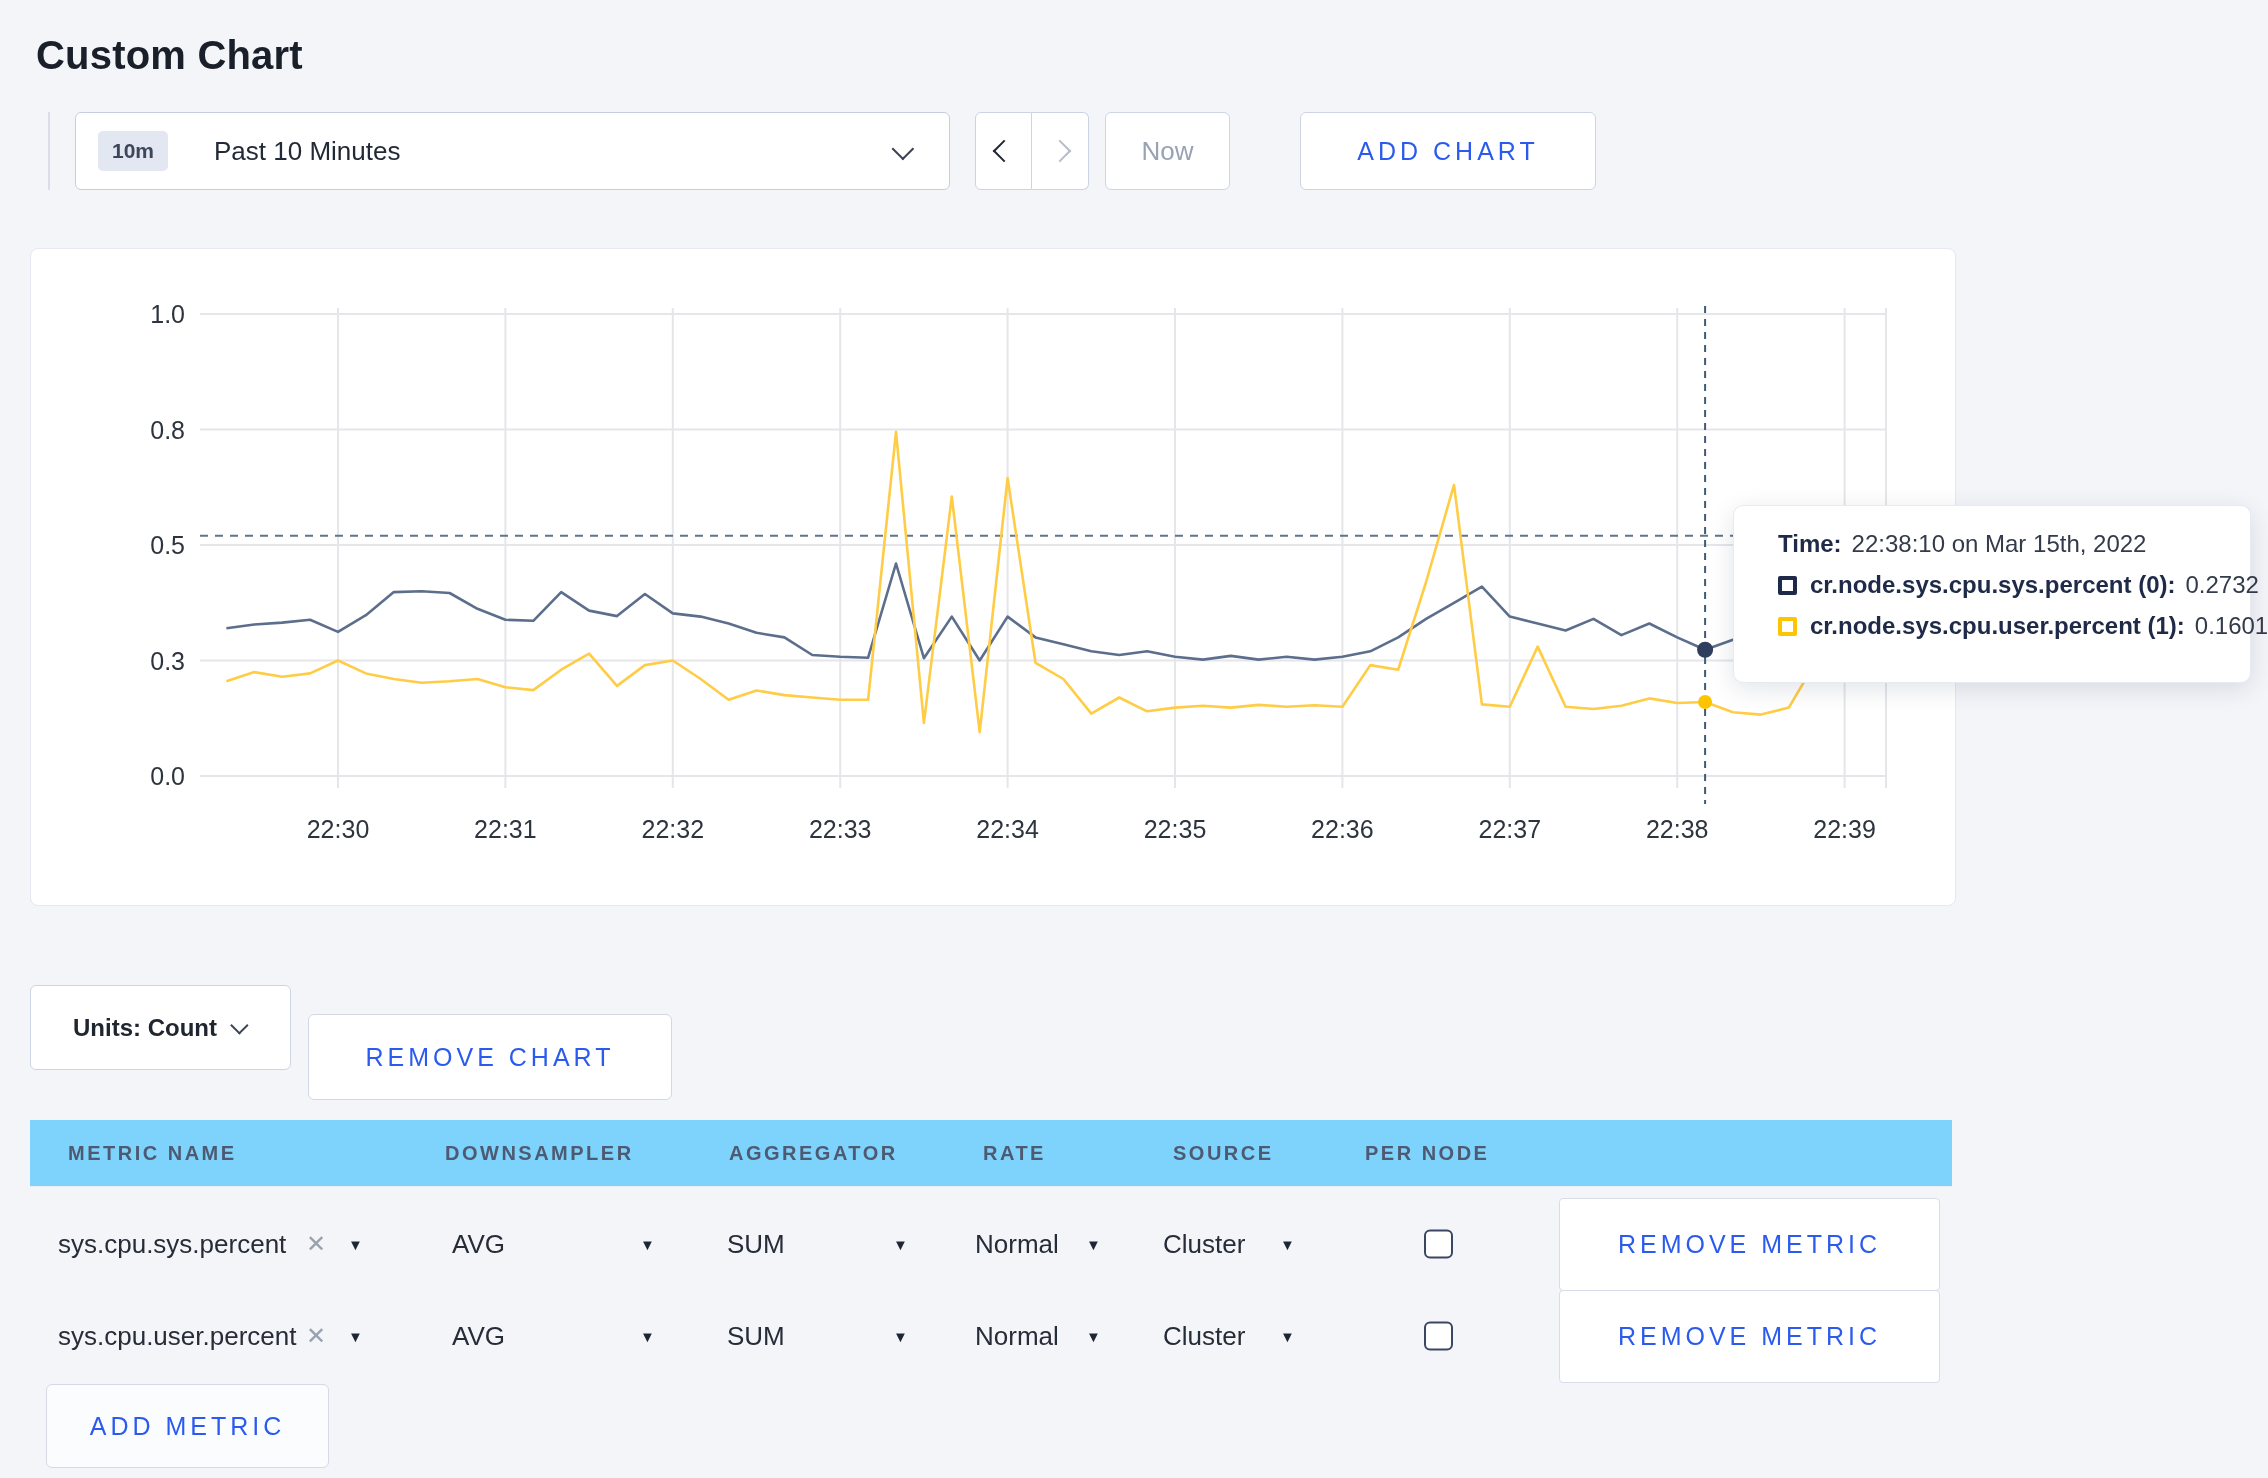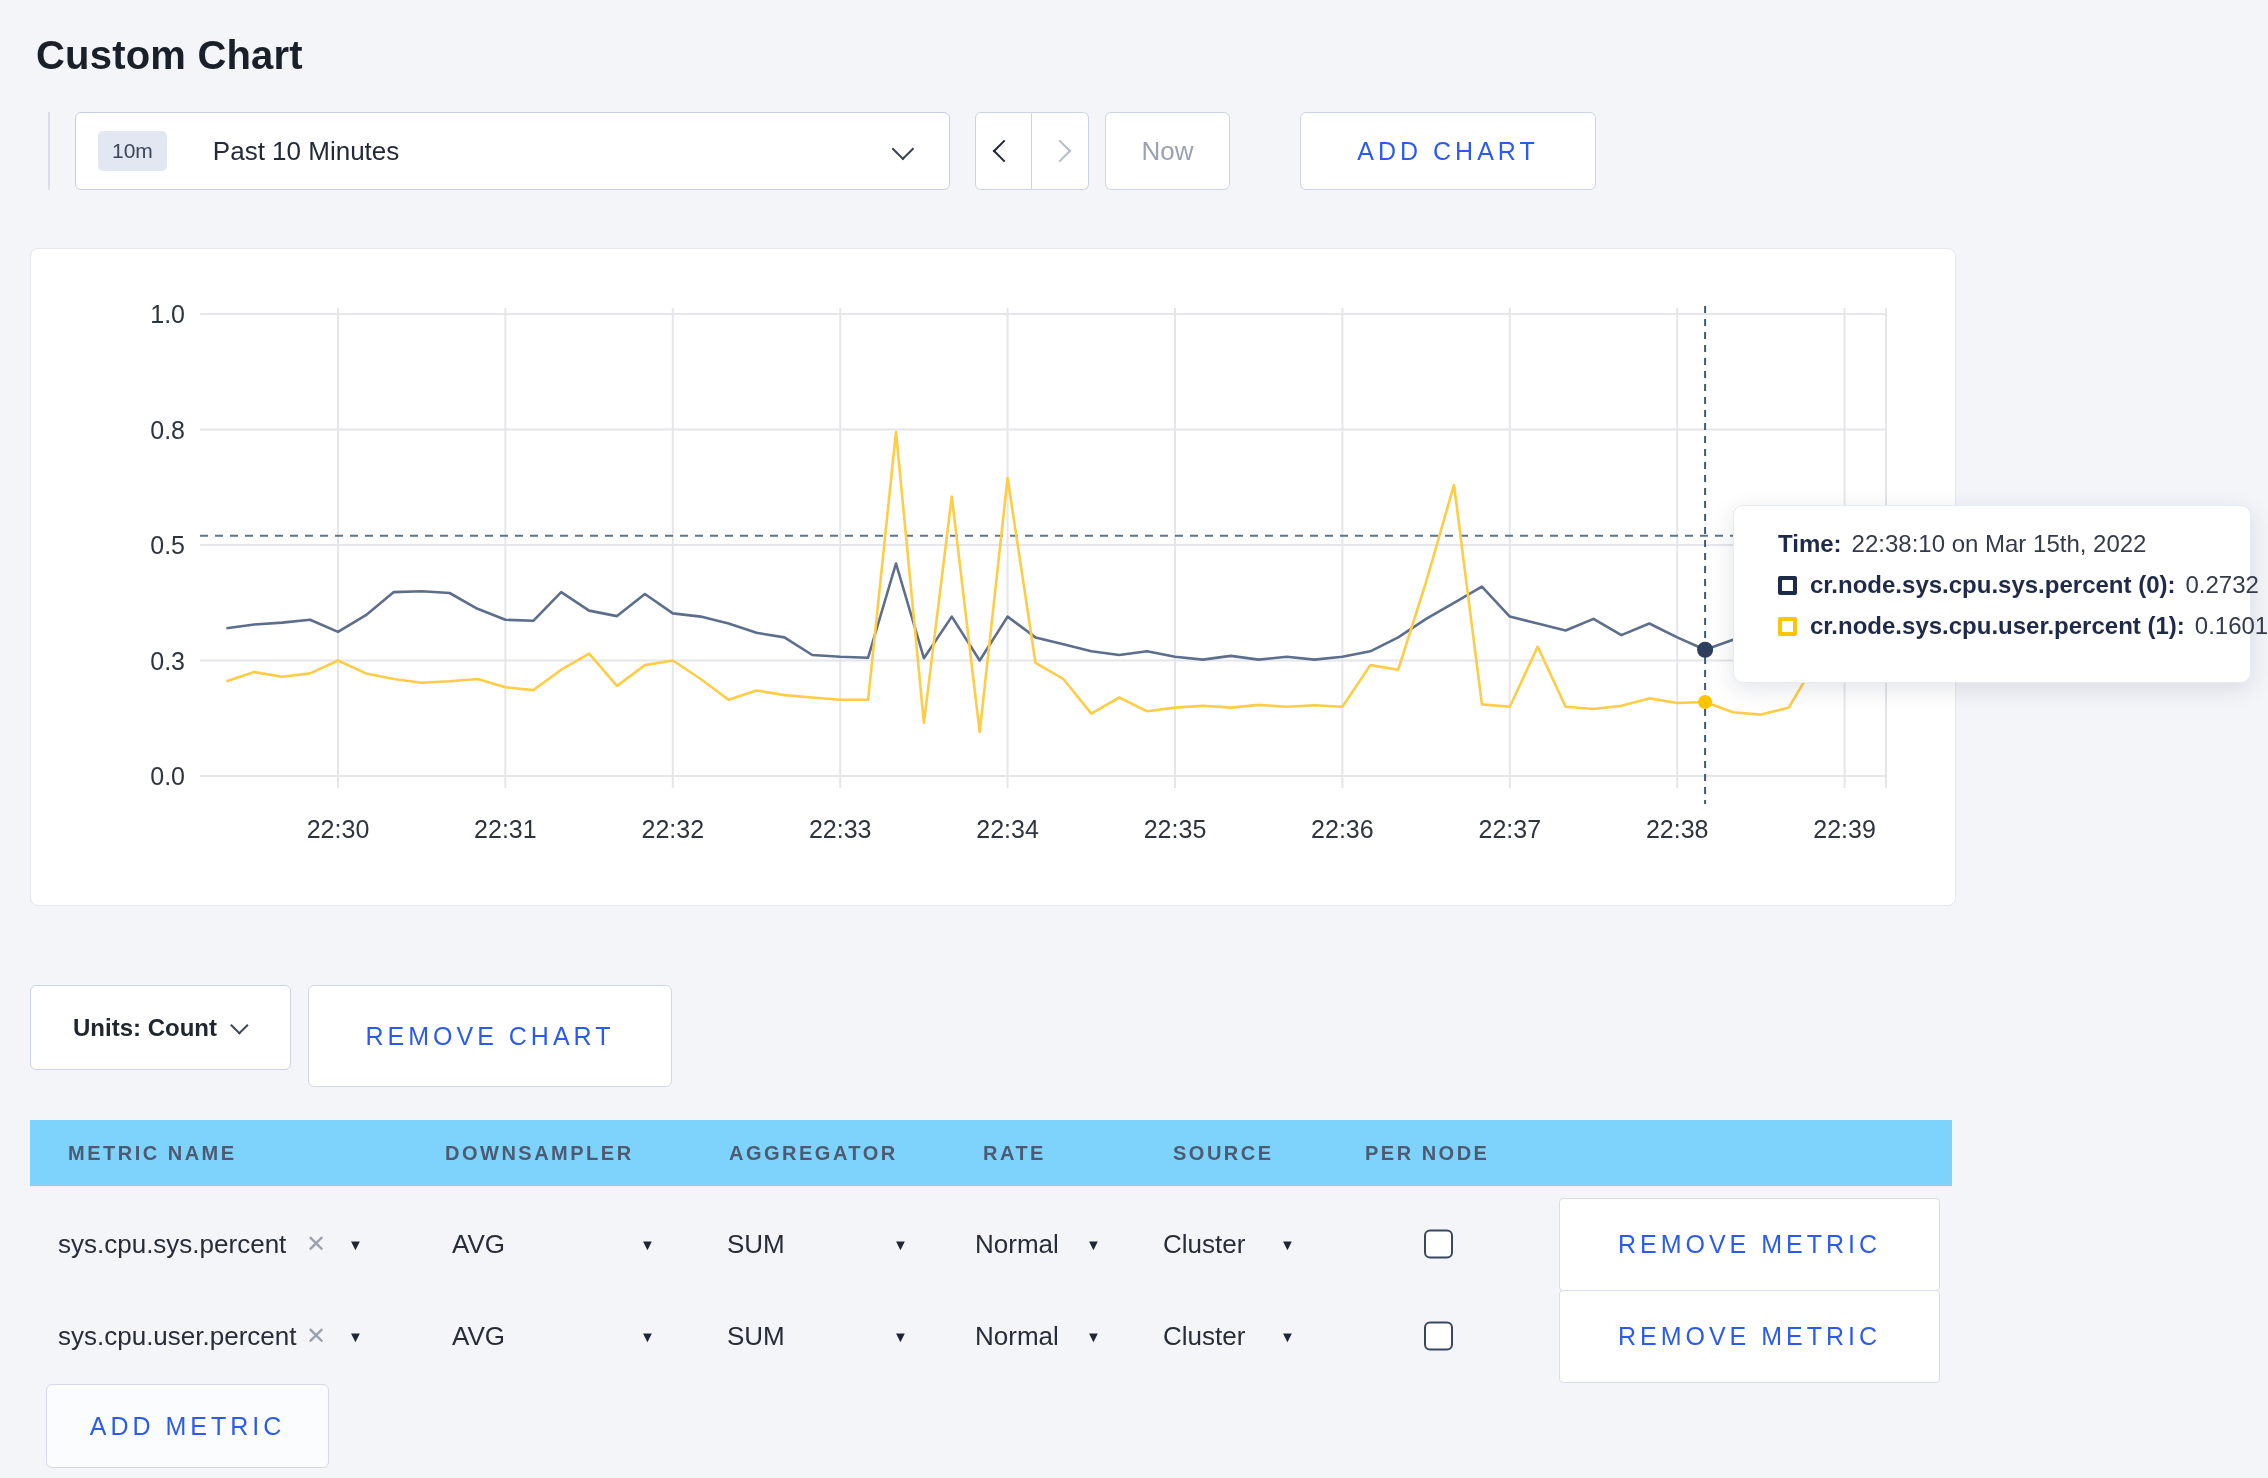--- a/index.html
+++ b/index.html
@@ -11,21 +11,21 @@
   }
   .abs{position:absolute;}
   
   .page-title{left:36px;top:6px;font-size:40px;font-weight:bold;color:#1a2029;letter-spacing:.2px;}
   .toolbar-divider{left:48px;top:112px;width:2px;height:78px;background:#d9dee8;}
   .time-dropdown{
     left:75px;top:112px;width:875px;height:78px;background:#fff;
     border:1.5px solid #c7cedf;border-radius:6px;display:flex;align-items:center;
     box-sizing:border-box;padding:0 36px 0 22px;cursor:pointer;
   }
-  .time-badge{background:#e3e7f1;border-radius:5px;padding:8px 14px;font-size:21px;font-weight:normal;color:#3c4759;}
+  .time-badge{background:#e3e7f1;border-radius:5px;padding:8px 14px;font-size:21px;font-weight:bold;color:#3c4759;}
   .time-label{margin-left:46px;font-size:26px;color:#232a37;}
   .spacer{flex:1;}
   .chev{display:inline-block;width:14px;height:14px;border-left:2.5px solid currentColor;border-bottom:2.5px solid currentColor;}
   .chev-down{transform:rotate(-45deg) translateY(-3px);color:#3a4455;}
   .chev-left{transform:rotate(45deg);color:#1f2633;}
   .chev-right{transform:rotate(-135deg);color:#b6bdc9;}
   .arrow-group{left:975px;top:112px;height:78px;display:flex;}
   .arrow-btn{width:57px;height:78px;background:#fff;border:1.5px solid #ccd3e2;box-sizing:border-box;
     display:flex;align-items:center;justify-content:center;cursor:pointer;}
   .arrow-btn.first{border-radius:6px 0 0 6px;}
@@ -46,21 +46,21 @@
     left:1733px;top:505px;width:518px;height:178px;background:#fff;z-index:5;
     border:1px solid #e7eaf1;border-radius:10px;box-shadow:0 6px 24px rgba(20,30,60,.12);
     box-sizing:border-box;padding:24px 20px 0 44px;font-size:24px;
   }
   .tt-row{display:flex;align-items:center;margin-bottom:13px;white-space:nowrap;}
   .tt-label{font-weight:bold;color:#1e2a48;}
   .tt-value{color:#333b4a;margin-left:10px;}
   .tt-swatch{width:19px;height:19px;border-radius:2px;background:#fff;box-sizing:border-box;margin-right:13px;flex:none;}
   
   .units-btn{left:30px;top:985px;width:261px;height:85px;font-size:24px;font-weight:bold;color:#20262f;gap:18px;}
-  .remove-chart-btn{left:308px;top:985px;width:364px;height:102px;border-color:#d2d8e6;}
+  .remove-chart-btn{left:308px;top:1014px;width:364px;height:86px;border-color:#d2d8e6;}
   
   .table-header{left:30px;top:1120px;width:1922px;height:66px;background:#7dd3fc;border-bottom:1px solid #eceef4;}
   .th-label{position:absolute;top:50%;transform:translateY(-50%);font-size:20px;font-weight:bold;
     letter-spacing:2.5px;color:#4e5a71;white-space:nowrap;}
   .metric-row{left:0;width:2268px;height:92px;text-align:right;}
   .cell{position:absolute;top:50%;transform:translateY(-50%);font-size:26px;color:#262c38;white-space:nowrap;}
   .caret{font-size:15px;color:#1e2635;}
   .x-icon{color:#9aa2b0;font-size:24px;cursor:pointer;}
   .checkbox{position:absolute;width:29px;height:29px;border:2px solid #3a4763;border-radius:6px;background:#fff;
     top:50%;transform:translateY(-50%);cursor:pointer;box-sizing:border-box;}

